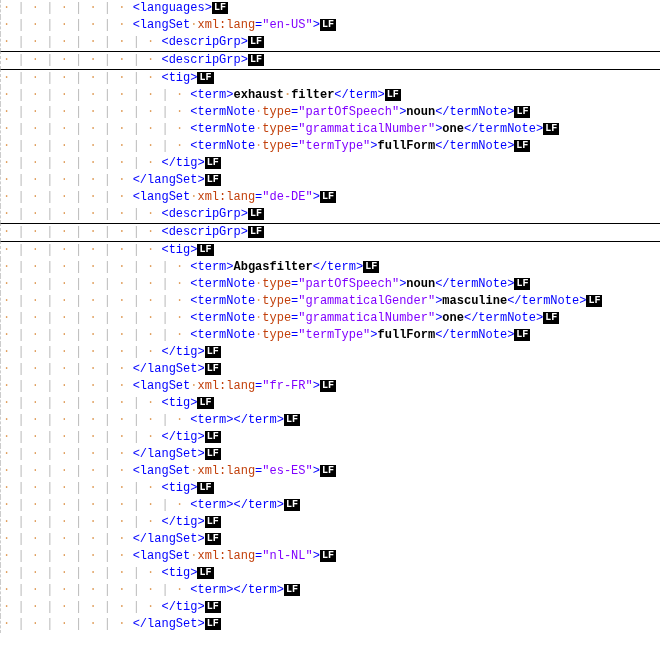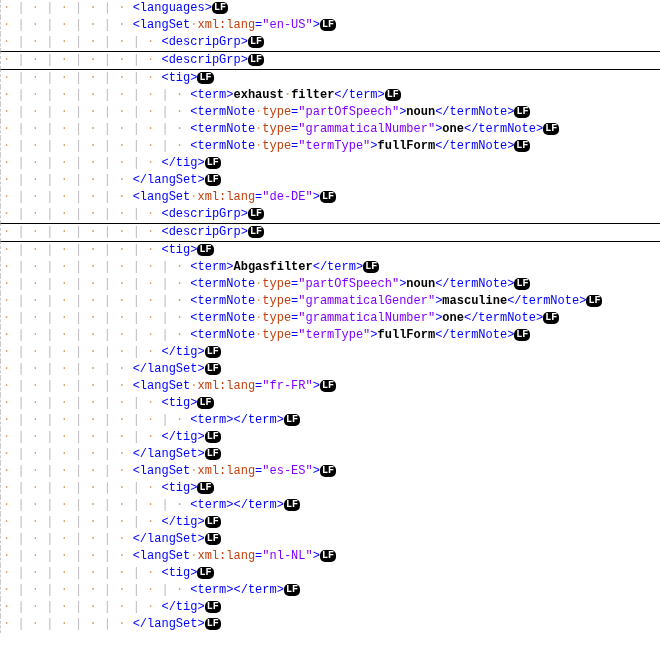--- a/index.html
+++ b/index.html
@@ -31,21 +31,21 @@
   .tag { color: #0000ff; }
   .attr { color: #c2410c; }
   .attrval { color: #8000ff; }
   .text { color: #000000; font-weight: bold; }
   .lf {
     display: inline-block;
     background: #000000;
     color: #ffffff;
     font-weight: bold;
     font-size: 10px;
-    border-radius: 5px;
+    border-radius: 0;
     padding: 0 2px;
     line-height: 12px;
     vertical-align: middle;
   }
 </style>
 </head>
 <body>
 
 <div class="editor" id="editor-root">
     <div class="line"><span class="ws-dot">· </span><span class="ws-pipe">|</span><span class="ws-dot"> </span><span class="ws-dot">· </span><span class="ws-pipe">|</span><span class="ws-dot"> </span><span class="ws-dot">· </span><span class="ws-pipe">|</span><span class="ws-dot"> </span><span class="ws-dot">· </span><span class="ws-pipe">|</span><span class="ws-dot"> </span><span class="ws-dot">· </span><span class="tag">&lt;languages&gt;</span><span class="lf">LF</span></div>

